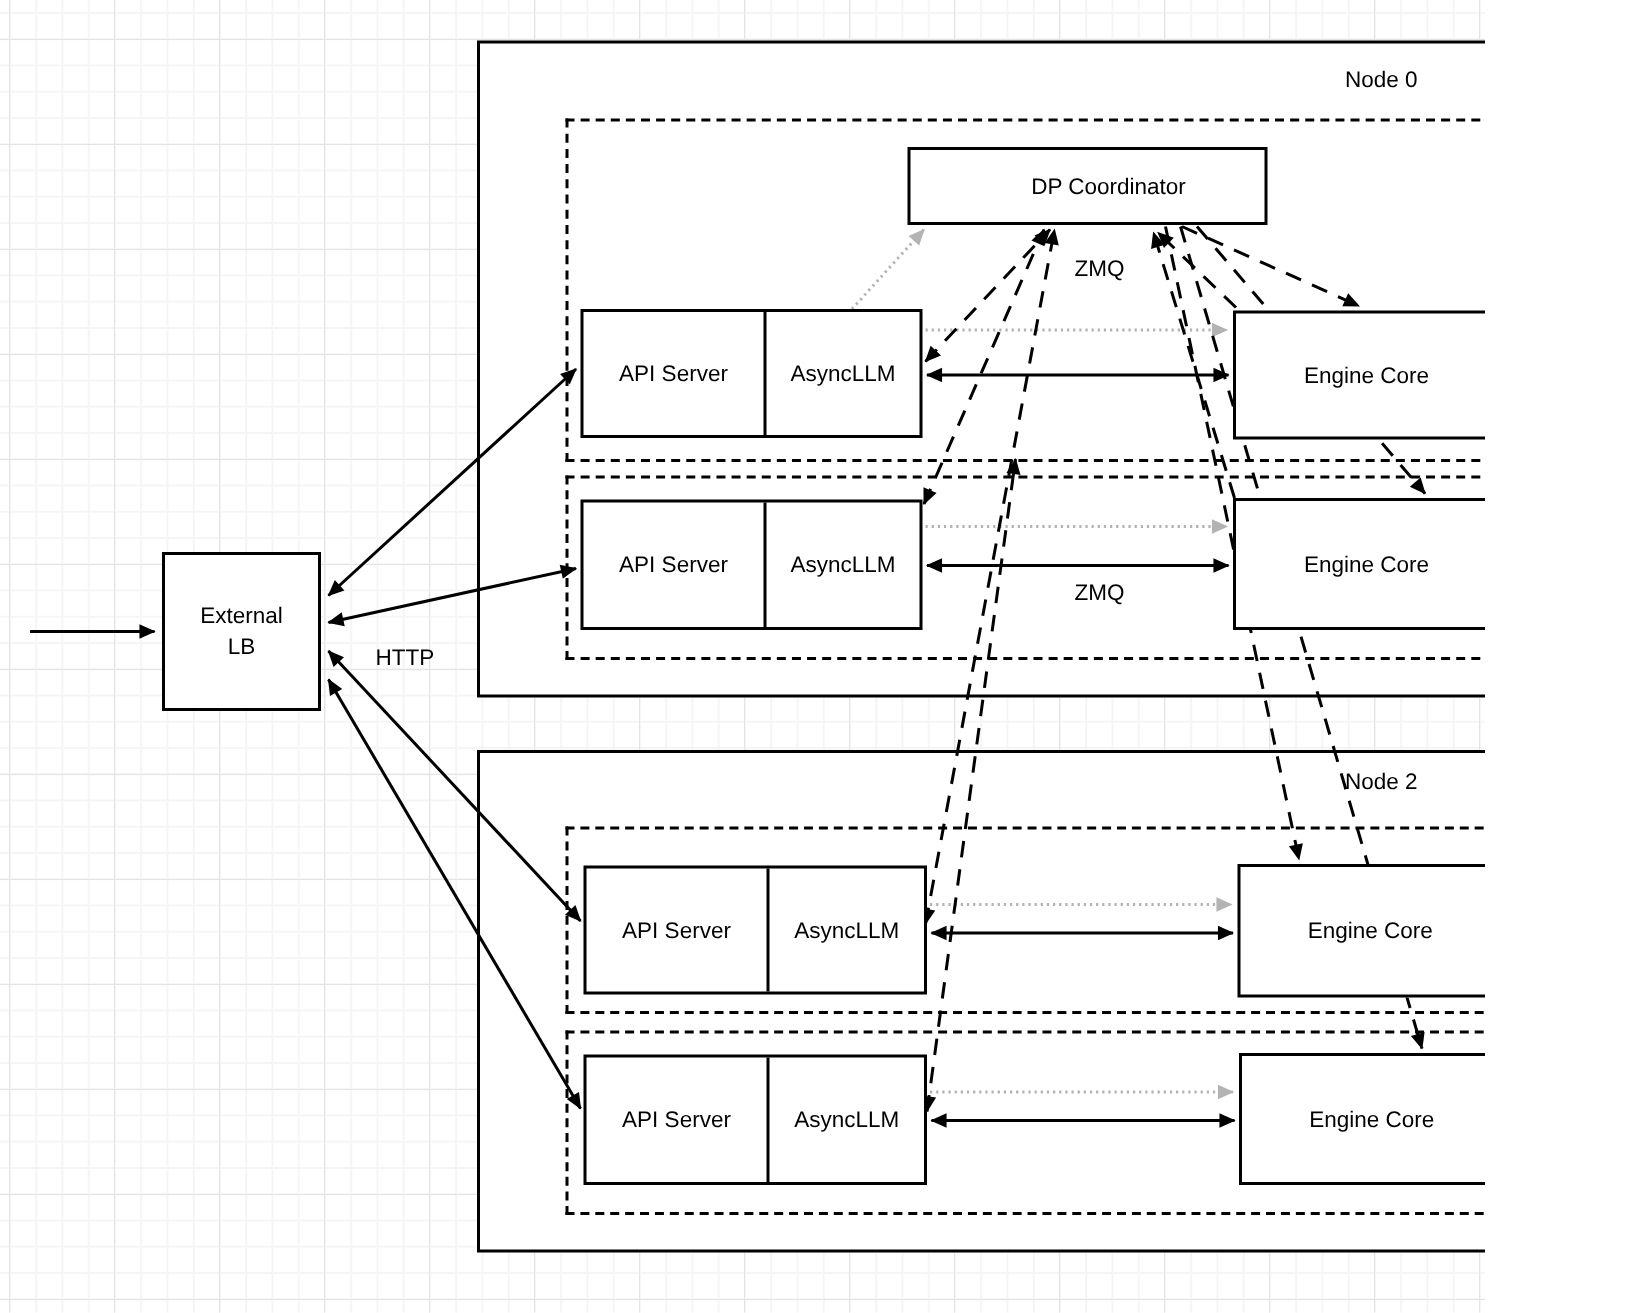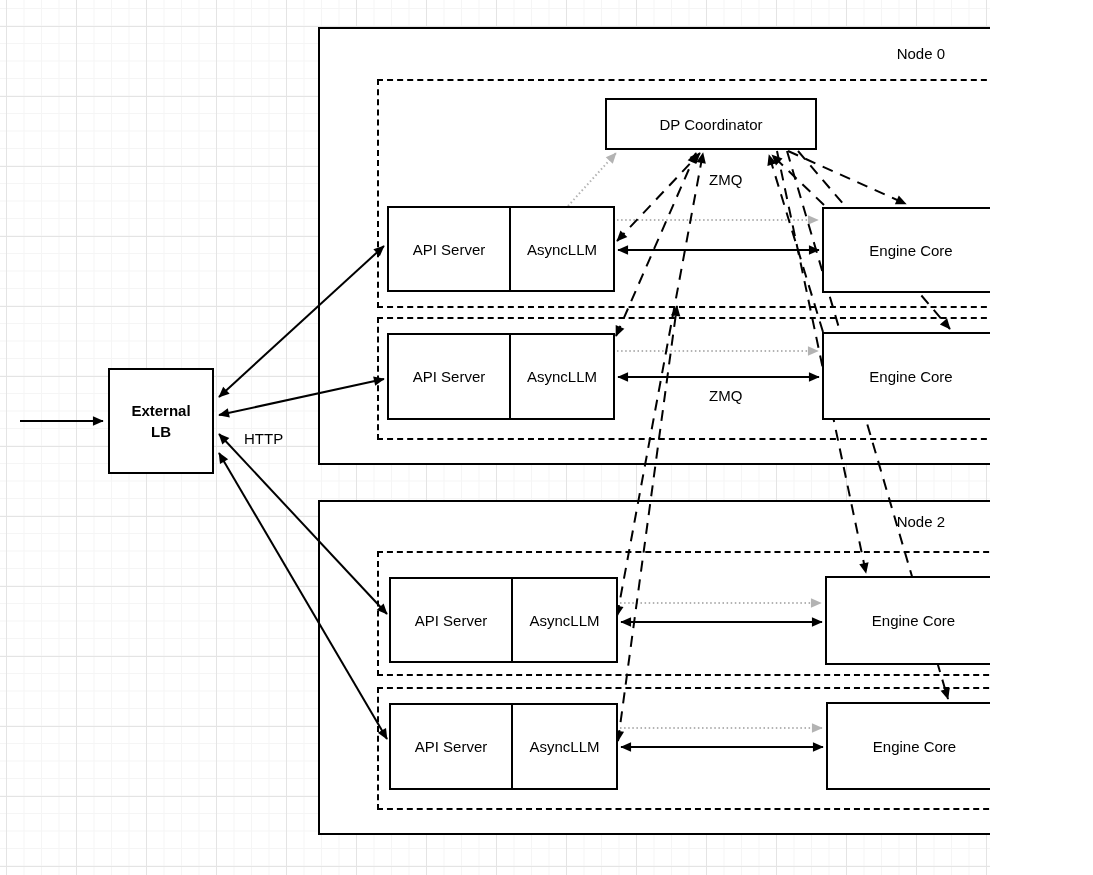--- a/index.html
+++ b/index.html
@@ -17,21 +17,21 @@
   }
   .node{position:absolute;background:#fff;border:2px solid #000;z-index:1;}
   .node-label{position:absolute;top:17px;right:13px;font-size:15px;z-index:5;}
   .dashed-group{position:absolute;border:2px dashed #000;z-index:2;}
   .box{position:absolute;display:flex;align-items:center;justify-content:center;
        background:#fff;border:2px solid #000;z-index:4;font-size:15px;text-align:center;}
   .combo{position:absolute;display:flex;background:#fff;border:2px solid #000;z-index:4;font-size:15px;}
   .combo .cell{display:flex;align-items:center;justify-content:center;text-align:center;}
   .combo .cell-api{width:120px;border-right:2px solid #000;}
   .combo .cell-async{flex:1;border-radius:17px;}
-  .lbl{position:absolute;z-index:5;font-size:15px;text-align:left;}
+  .lbl{position:absolute;z-index:5;font-size:15px;text-align:center;}
   #arrows{position:absolute;left:0;top:0;z-index:3;pointer-events:none;}
   .solid-line{stroke:#000;stroke-width:2;fill:none;}
   .dashed-line{stroke:#000;stroke-width:2;fill:none;stroke-dasharray:11 8;}
   .dotted-line{stroke:#b3b3b3;stroke-width:2;fill:none;stroke-dasharray:1.5 2.6;}
 </style>
 </head>
 <body>
 
 <div id="canvas">
 
@@ -82,21 +82,21 @@
 
     <line class="dashed-line" x1="824" y1="205" x2="772" y2="155" marker-end="url(#ah)"></line>
     <line class="dashed-line" x1="823" y1="332" x2="769" y2="155" marker-end="url(#ah)"></line>
 
     <line class="dashed-line" x1="788" y1="151" x2="906" y2="204" marker-end="url(#ah)"></line>
     <line class="dashed-line" x1="798" y1="151" x2="950" y2="329" marker-end="url(#ah)"></line>
     <line class="dashed-line" x1="777" y1="151" x2="866" y2="573" marker-end="url(#ah)"></line>
     <line class="dashed-line" x1="787" y1="151" x2="948" y2="699" marker-end="url(#ah)"></line>
   </svg>
 
-  <div class="box" style="left:605px;top:98px;width:208px;height:48px;">
+  <div class="box" style="left:605px;top:98px;width:208px;height:48px;padding-left:28px;">
     <span>DP Coordinator</span>
   </div>
 
   <div class="combo" style="left:387px;top:206px;width:224px;height:82px;">
     <div class="cell cell-api">
       <span>API Server</span>
     </div>
     <div class="cell cell-async">
       <span>AsyncLLM</span>
     </div>
@@ -135,20 +135,20 @@
     </div>
     <div class="cell cell-async">
       <span>AsyncLLM</span>
     </div>
   </div>
   <div class="box" style="left:826px;top:702px;width:173px;height:84px;">
     <span>Engine Core</span>
   </div>
 
   <div class="box" style="left:108px;top:368px;width:102px;height:102px;line-height:21px;">
-    <span style="width:72px;font-weight:bold;">External LB</span>
+    <span style="width:72px;">External LB</span>
   </div>
 
   <span class="lbl" style="left:709px;top:171px;width:48px;">ZMQ</span>
   <span class="lbl" style="left:709px;top:387px;width:48px;">ZMQ</span>
   <span class="lbl" style="left:244px;top:430px;width:52px;">HTTP</span>
 
 </div>
 
 </body></html>

